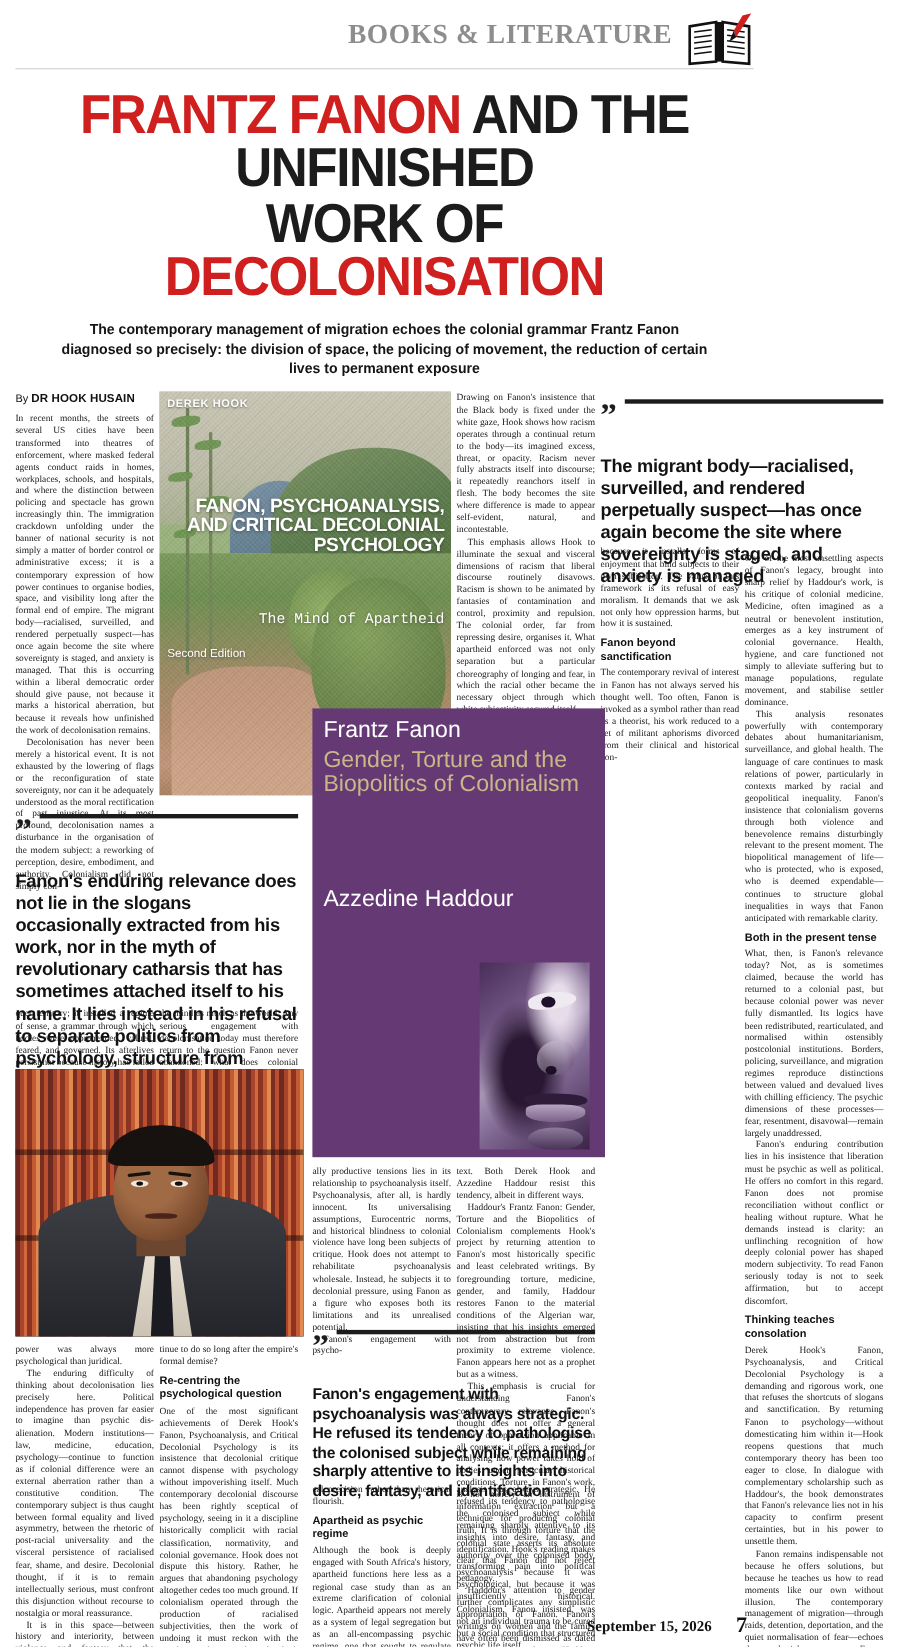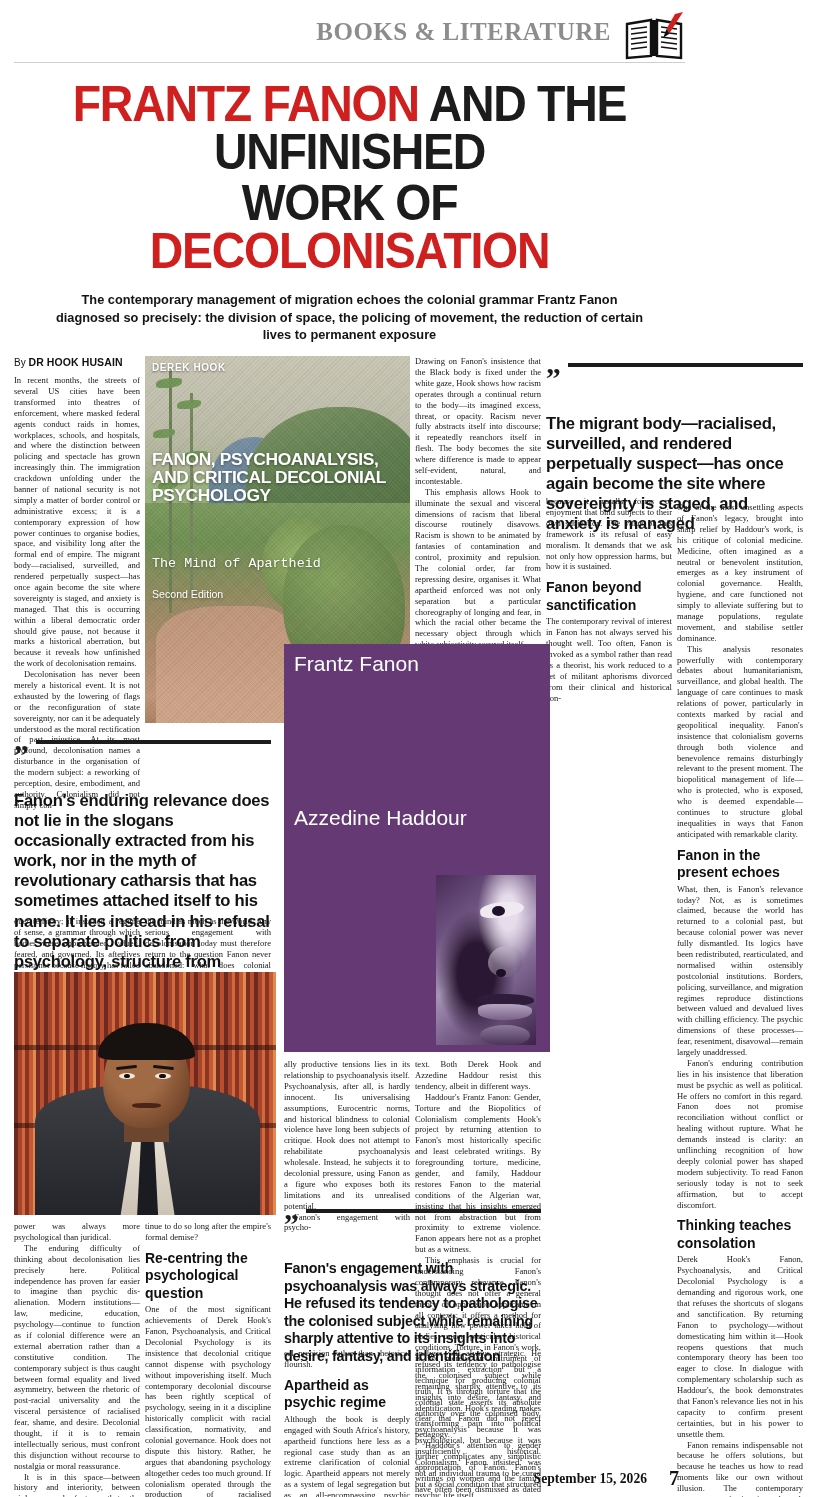--- a/index.html
+++ b/index.html
@@ -71,21 +71,21 @@
   .byline {
     font-family: "Liberation Sans", sans-serif;
     font-size: 10px;
     margin-bottom: 7px;
     color: #111;
   }
   .byline b { font-size: 10.5px; letter-spacing: 0.1px; }
   .subhead {
     font-family: "Liberation Sans", sans-serif;
     font-weight: bold;
-    font-size: 14px;
+    font-size: 10px;
     line-height: 1.25;
     margin: 7px 0 2px 0;
     color: #101010;
   }
 
   
   .pq { position: absolute; }
   .pq-top { display: flex; align-items: center; gap: 9px; margin-bottom: 7px; }
   .pq-mark {
     font-family: "Liberation Serif", serif;
@@ -102,21 +102,21 @@
     color: #121212;
     letter-spacing: -0.25px;
     margin-top: 40px;
   }
   .pq-text.small { font-size: 14.3px; line-height: 1.23; }
 
   
   .cover { position: absolute; overflow: hidden; }
 
   
-  .cover-hook { background: #9ab27e; }
+  .cover-hook { background: #9ab27e; text-align: right; }
   .hook-art { position: absolute; inset: 0; }
   .hook-sky {
     position: absolute; left:0; right:0; top:0; height: 33%;
     background: linear-gradient(#c9c6b4, #bdbca9 60%, #a8b08f);
   }
   .hook-hill {
     position: absolute; left: 38%; right: -6%; top: 14%; height: 30%;
     border-radius: 50% 45% 0 0 / 70% 70% 0 0;
     background: linear-gradient(160deg,#7e9464,#5d7c4e 55%,#53703f);
   }
@@ -435,21 +435,21 @@
       <div class="body-text">
         <p class="noind">The contemporary revival of interest in Fanon has not always served his thought well. Too often, Fanon is invoked as a symbol rather than read as a theorist, his work reduced to a set of militant aphorisms divorced from their clinical and historical con-</p>
       </div>
     </div>
 
     <div class="col" style="left:663px; top:146px; width:126px;">
       <div class="body-text">
         <p class="noind">One of the most unsettling aspects of Fanon's legacy, brought into sharp relief by Haddour's work, is his critique of colonial medicine. Medicine, often imagined as a neutral or benevolent institution, emerges as a key instrument of colonial governance. Health, hygiene, and care functioned not simply to alleviate suffering but to manage populations, regulate movement, and stabilise settler dominance.</p>
         <p>This analysis resonates powerfully with contemporary debates about humanitarianism, surveillance, and global health. The language of care continues to mask relations of power, particularly in contexts marked by racial and geopolitical inequality. Fanon's insistence that colonialism governs through both violence and benevolence remains disturbingly relevant to the present moment. The biopolitical management of life—who is protected, who is exposed, who is deemed expendable—continues to structure global inequalities in ways that Fanon anticipated with remarkable clarity.</p>
       </div>
-      <div class="subhead">Fanon in the present echoes</div>
+      <div class="subhead">Both in the present tense</div>
       <div class="body-text">
         <p class="noind">What, then, is Fanon's relevance today? Not, as is sometimes claimed, because the world has returned to a colonial past, but because colonial power was never fully dismantled. Its logics have been redistributed, rearticulated, and normalised within ostensibly postcolonial institutions. Borders, policing, surveillance, and migration regimes reproduce distinctions between valued and devalued lives with chilling efficiency. The psychic dimensions of these processes—fear, resentment, disavowal—remain largely unaddressed.</p>
         <p>Fanon's enduring contribution lies in his insistence that liberation must be psychic as well as political. He offers no comfort in this regard. Fanon does not promise reconciliation without conflict or healing without rupture. What he demands instead is clarity: an unflinching recognition of how deeply colonial power has shaped modern subjectivity. To read Fanon seriously today is not to seek affirmation, but to accept discomfort.</p>
       </div>
       <div class="subhead">Thinking teaches consolation</div>
       <div class="body-text">
         <p class="noind">Derek Hook's Fanon, Psychoanalysis, and Critical Decolonial Psychology is a demanding and rigorous work, one that refuses the shortcuts of slogans and sanctification. By returning Fanon to psychology—without domesticating him within it—Hook reopens questions that much contemporary theory has been too eager to close. In dialogue with complementary scholarship such as Haddour's, the book demonstrates that Fanon's relevance lies not in his capacity to confirm present certainties, but in his power to unsettle them.</p>
         <p>Fanon remains indispensable not because he offers solutions, but because he teaches us how to read moments like our own without illusion. The contemporary management of migration—through raids, detention, deportation, and the quiet normalisation of fear—echoes the colonial grammar Fanon diagnosed so precisely: the division of space, the policing of movement, the reduction of certain lives to permanent exposure. In a world increasingly adept at administering inequality while denying its violence, Fanon's thought continues to disturb, diagnose, and demand. It reminds us that what presents itself as security is often a rehearsal of domination, and that the unfinished work of decolonisation persists wherever the state governs through the psychic capture of vulnerable bodies.</p>
 
       </div>
@@ -488,20 +488,21 @@
         <div class="pt-brow-r"></div>
       <div class="pt-eye-l"></div>
         <div class="pt-eye-r"></div>
       <div class="pt-pup-l"></div>
         <div class="pt-pup-r"></div>
       <div class="pt-mouth"></div>
     </div>
 
     <div class="cover cover-haddour" style="left:270px; top:288px; width:266px; height:408px;">
       <div class="hd-l1">Frantz Fanon</div>
+      <div class="hd-l2">Gender, Torture and the Biopolitics of Colonialism</div>
       <div class="hd-l3">Azzedine Haddour</div>
       <div class="hd-face">
         <div class="hd-eye"></div>
           <div class="hd-pupil"></div>
         <div class="hd-nose"></div>
           <div class="hd-nostril"></div>
         <div class="hd-lip"></div>
           <div class="hd-lip2"></div>
           <div class="hd-chin"></div>
       </div>

